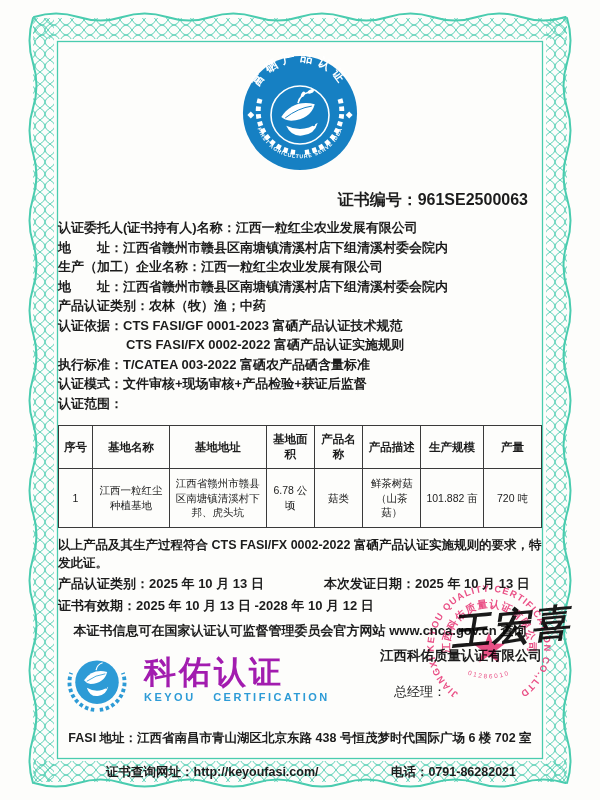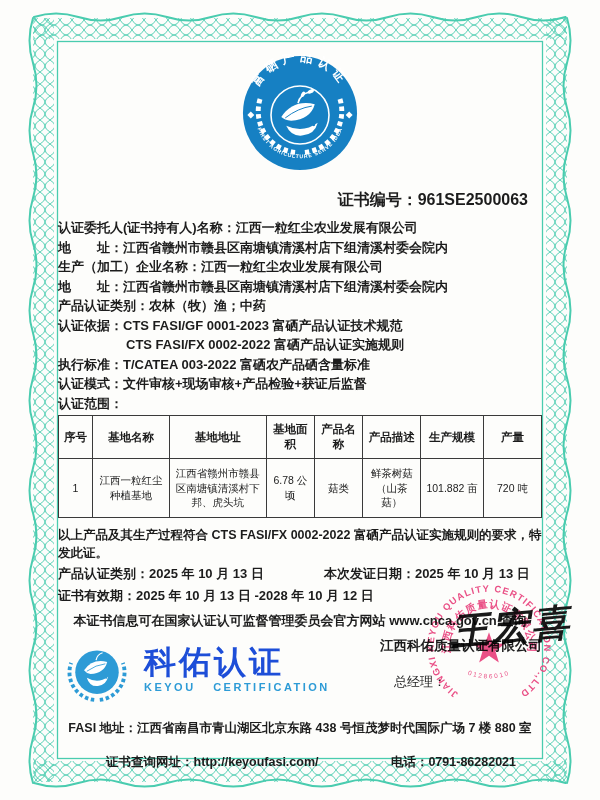--- a/index.html
+++ b/index.html
@@ -18,38 +18,38 @@
   }
   .cert-no-row{
     text-align:right;font-size:16px;font-weight:bold;margin-top:18px;
     height:20px;line-height:20px;padding-right:14px;
   }
   .fields{margin-top:8px;}
   .field-line{font-size:13px;font-weight:bold;line-height:19.5px;white-space:nowrap;}
   .field-line.cont{padding-left:68px;}
 
   table.scope{
-    width:100%;border-collapse:collapse;margin-top:2px;
+    width:100%;border-collapse:collapse;margin-top:12px;
     border:1.2px solid #3a3a3a;table-layout:fixed;
   }
   table.scope th,table.scope td{
     border:1px solid #3a3a3a;text-align:center;vertical-align:middle;
   }
   table.scope th{font-size:11.5px;font-weight:bold;padding:6px 1px;height:14px;}
   table.scope td{font-size:10.5px;font-weight:normal;padding:2px 3px;height:54px;line-height:1.4;}
 
   .statement{font-size:12.5px;font-weight:bold;margin-top:8px;line-height:18px;}
   .dates-row{display:flex;font-size:13px;font-weight:bold;line-height:19.5px;margin-top:2px;}
   .dates-row .right-col{margin-left:60px;}
   .cnca-note{text-align:center;font-size:13px;font-weight:bold;margin-top:6px;line-height:20px;}
 
   .footer-org{position:relative;height:78px;margin-top:4px;}
   .keyou-logo{position:absolute;left:2px;top:2px;width:74px;height:74px;}
   .keyou-name{position:absolute;left:86px;top:10px;}
-  .keyou-cn{font-size:32px;font-weight:900;color:#1d4ed8;letter-spacing:3px;line-height:34px;}
+  .keyou-cn{font-size:32px;font-weight:900;color:#a21caf;letter-spacing:3px;line-height:34px;}
   .keyou-en{font-size:11px;font-weight:bold;color:#2d9bd6;letter-spacing:2.5px;word-spacing:12px;margin-top:2px;}
   .issuer-company{position:absolute;right:0;top:2px;font-size:13.5px;font-weight:bold;}
   .gm-label{position:absolute;left:336px;top:38px;font-size:13px;font-weight:normal;}
 
   .stamp{position:absolute;left:362px;top:536px;width:138px;height:138px;
          mix-blend-mode:multiply;opacity:.92;}
   .signature{
     position:absolute;left:368px;top:560px;width:170px;text-align:center;
     font-family:"DejaVu Serif",serif;font-style:italic;font-weight:bold;
     font-size:38px;color:#191919;transform:rotate(-5deg);letter-spacing:2px;
@@ -193,21 +193,21 @@
       </svg>
     </div>
     <div class="keyou-name">
       <div class="keyou-cn">科佑认证</div>
       <div class="keyou-en">KEYOU CERTIFICATION</div>
     </div>
     <div class="issuer-company">江西科佑质量认证有限公司</div>
     <div class="gm-label">总经理：</div>
   </div>
 
-  <div class="fasi-line">FASI 地址：江西省南昌市青山湖区北京东路 438 号恒茂梦时代国际广场 7 楼 880 室</div>
+  <div class="fasi-line">FASI 地址：江西省南昌市青山湖区北京东路 438 号恒茂梦时代国际广场 6 楼 702 室</div>
 
   <div class="query-line">
     <div><span>证书查询网址：</span><span>http://keyoufasi.com/</span></div>
     <div><span>电话：</span><span>0791-86282021</span></div>
   </div>
 
   <svg class="stamp" viewBox="0 0 140 140">
     <defs>
       <path id="sealRing" d="M70,126 a56,56 0 1 1 0.02,0"></path>
       <path id="sealCn" d="M70,110 a40,40 0 1 1 0.02,0"></path>

